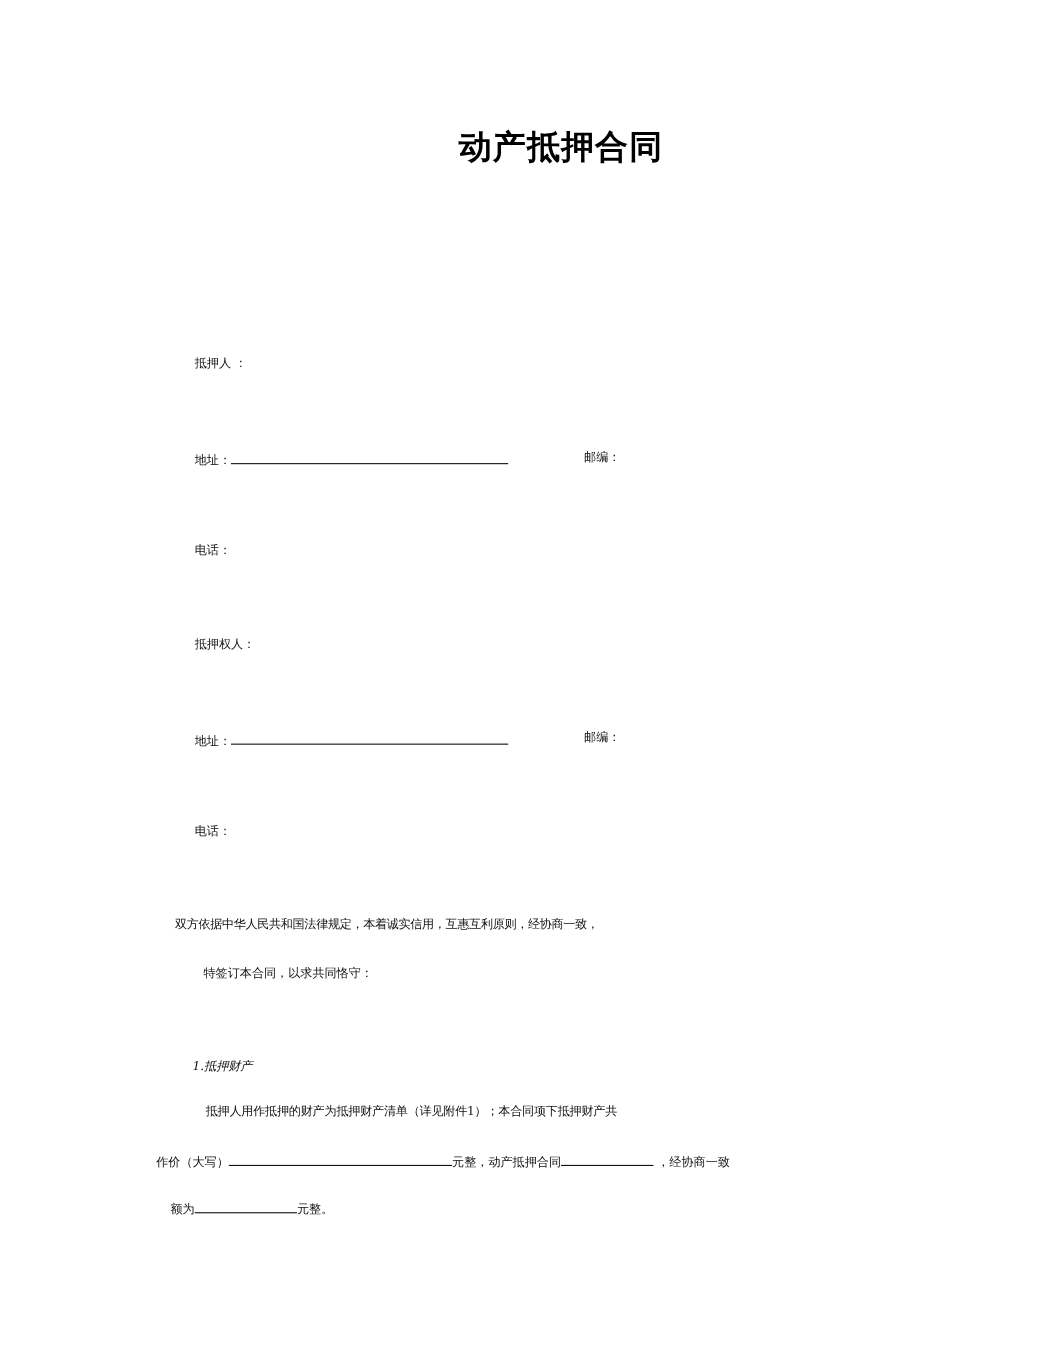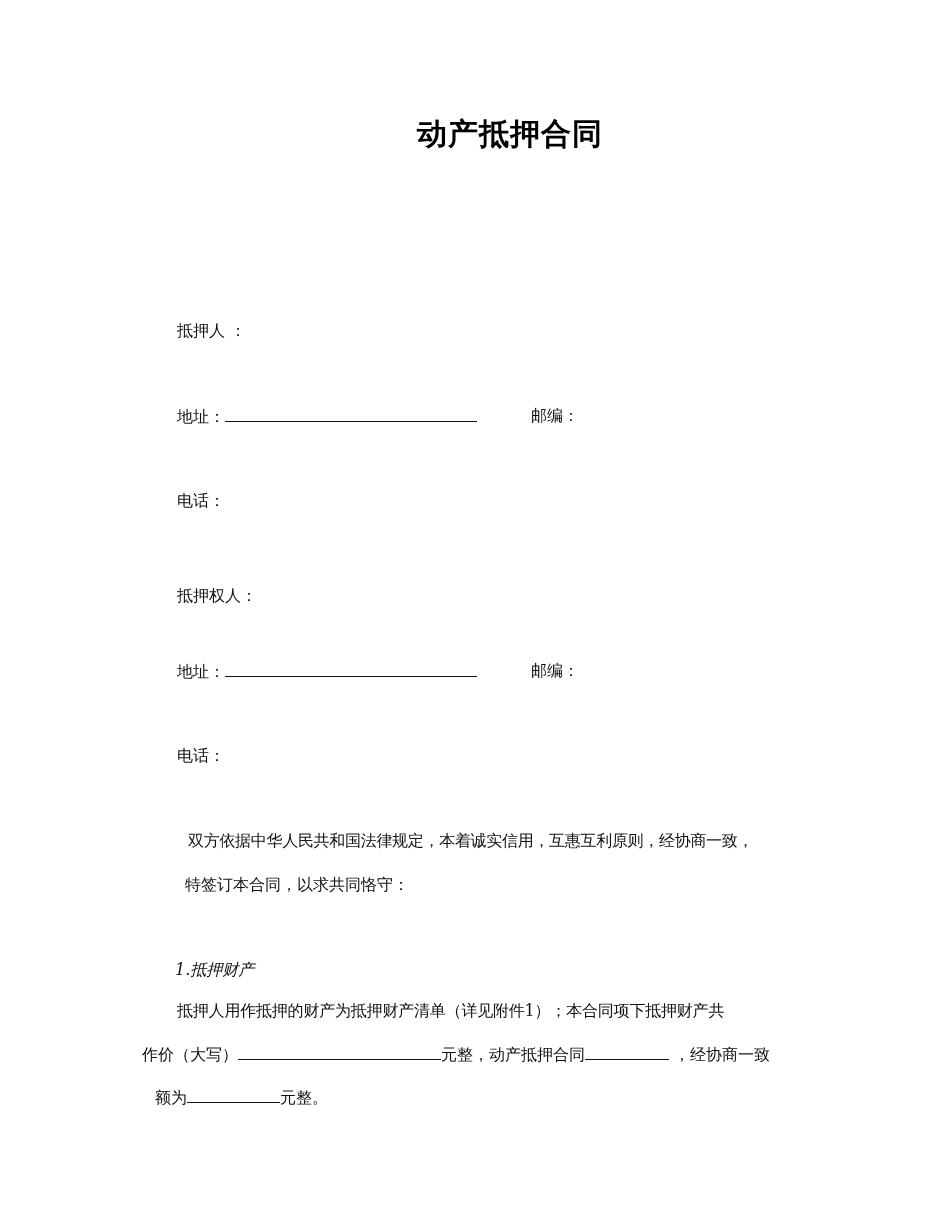--- a/index.html
+++ b/index.html
@@ -1,52 +1,52 @@
 <!DOCTYPE html>
 <html><head>
 <meta charset="utf-8">
 <style>
   html, body { margin: 0; padding: 0; background: #ffffff; }
   body { width: 950px; height: 1230px; position: relative; overflow: hidden;
          font-family: "DejaVu Serif", "Liberation Serif", serif; color: #111; }
   .title { position: absolute; top: 114px; left: 0; width: 950px; padding-left: 70px; box-sizing: border-box;
            text-align: center; font-family: "DejaVu Sans", "Liberation Sans", sans-serif;
            font-weight: bold; font-size: 30px; letter-spacing: 1px; color: #000; }
-  .line { position: absolute; font-size: 16px; line-height: 22px; white-space: nowrap; }
+  .line { position: absolute; font-size: 11px; line-height: 22px; white-space: nowrap; }
   .blank { display: inline-block; border-bottom: 1.5px solid #111; height: 16px; vertical-align: baseline; }
 </style>
 </head>
 <body>
 
 <div>
   <div class="title">动产抵押合同</div>
 
   <div class="line" style="left:177px; top:320px;">抵押人 ：</div>
 
   <div class="line" style="left:177px; top:405px;">
     <span>地址：</span><span class="blank" style="width:252px;"></span>
   </div>
   <div class="line" style="left:531px; top:405px;">邮编：</div>
 
   <div class="line" style="left:177px; top:490px;">电话：</div>
 
-  <div class="line" style="left:177px; top:575px;margin-top:10px;">抵押权人：</div>
+  <div class="line" style="left:177px; top:575px;">抵押权人：</div>
 
   <div class="line" style="left:177px; top:660px;">
     <span>地址：</span><span class="blank" style="width:252px;"></span>
   </div>
   <div class="line" style="left:531px; top:660px;">邮编：</div>
 
   <div class="line" style="left:177px; top:745px;">电话：</div>
 
-  <div class="line" style="left:188px; top:830px; letter-spacing:-0.3px;">双方依据中华人民共和国法律规定，本着诚实信用，互惠互利原则，经协商一致，</div>
+  <div class="line" style="left:159px; top:830px; letter-spacing:-0.3px;">双方依据中华人民共和国法律规定，本着诚实信用，互惠互利原则，经协商一致，</div>
   <div class="line" style="left:142px; top:874px;margin-left:43px;">特签订本合同，以求共同恪守：</div>
 
   <div class="line" style="left:175px; top:959px;font-style:italic;">1.抵押财产</div>
-  <div class="line" style="left:177px; top:1000px; letter-spacing:-0.2px;">抵押人用作抵押的财产为抵押财产清单（详见附件1）；本合同项下抵押财产共</div>
+  <div class="line" style="left:187px; top:1000px; letter-spacing:-0.2px;">抵押人用作抵押的财产为抵押财产清单（详见附件1）；本合同项下抵押财产共</div>
 
   <div class="line" style="left:142px; top:1043px;">
     <span>作价（大写）</span><span class="blank" style="width:203px;"></span><span>元整，动产抵押合同</span><span class="blank" style="width:84px;"></span><span> ，经协商一致</span>
   </div>
 
   <div class="line" style="left:155px; top:1086px;">
     <span>额为</span><span class="blank" style="width:93px;"></span><span>元整。</span>
   </div>
 </div>
 

